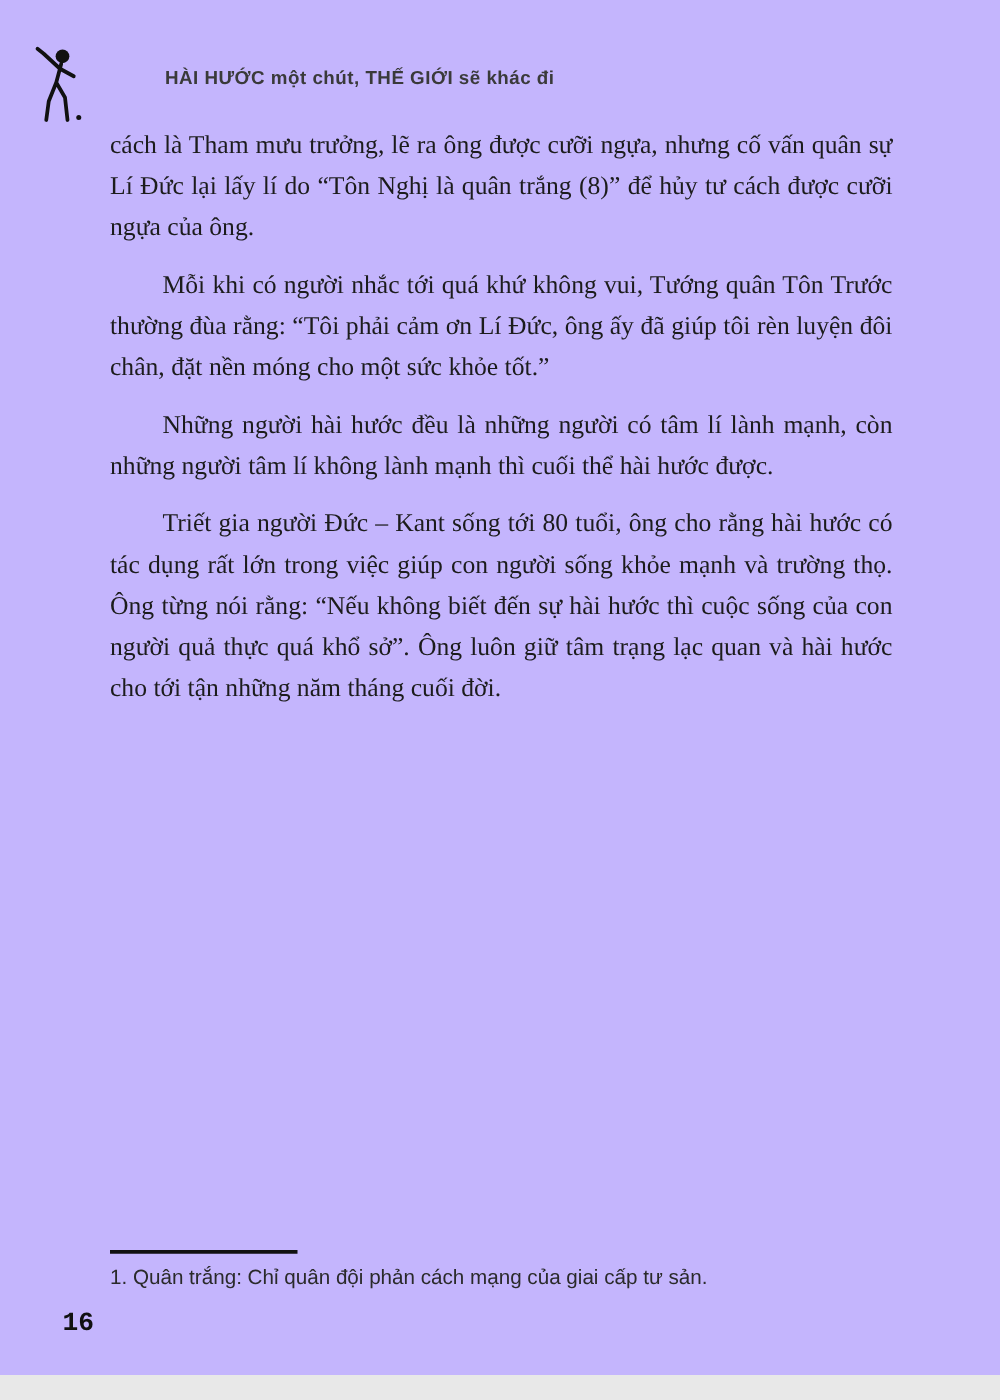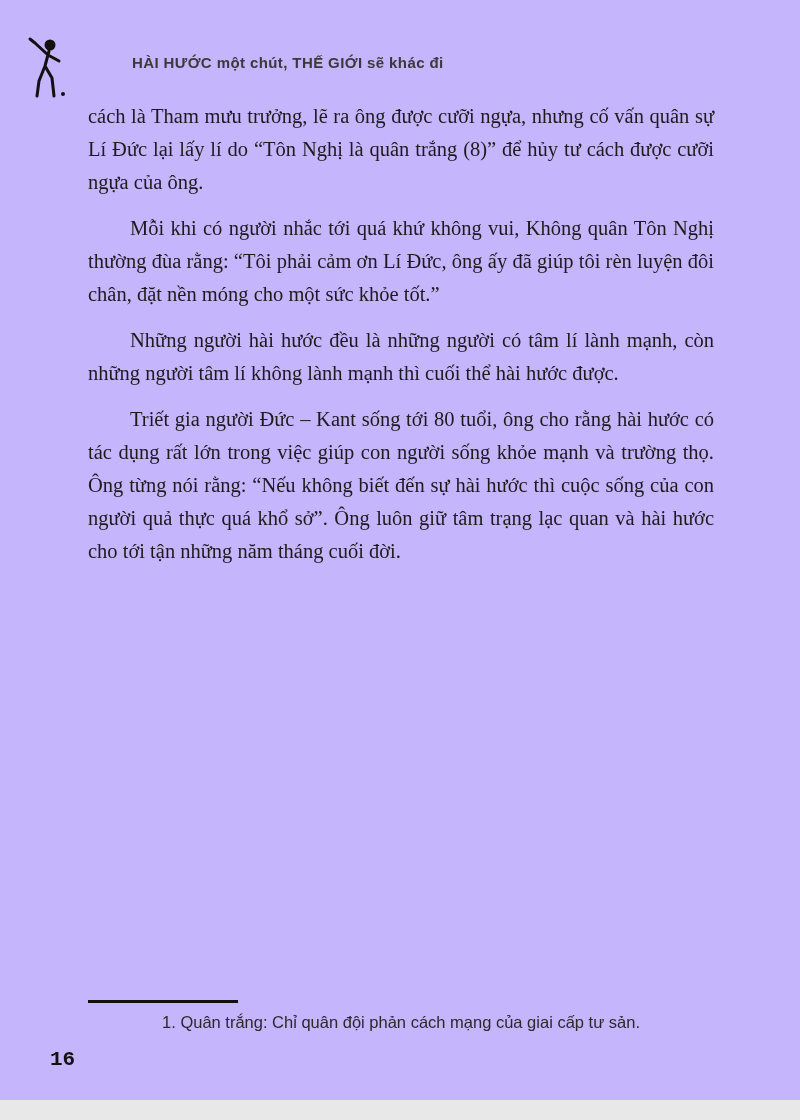--- a/index.html
+++ b/index.html
@@ -61,21 +61,20 @@
   .footnote-rule {
     width: 150px;
     height: 3px;
     background: #111;
     margin-bottom: 10px;
   }
   .footnote-text {
     font-family: "Liberation Sans", sans-serif;
     font-size: 16.5px;
     color: #2a2a2a;
-    text-align: center;
   }
   .page-number {
     position: absolute;
     left: 50px;
     top: 1048px;
     font-family: Liberation Mono, monospace;
     font-size: 21px;
     font-weight: 700;
     color: #111;
   }
@@ -89,21 +88,21 @@
     <svg class="golfer" viewBox="0 0 44 66" xmlns="http://www.w3.org/2000/svg">
       <circle cx="24" cy="9" r="5.5" fill="#111"></circle>
       <path d="M23 15 L19 30 L13 45 L11 60 M19 30 L26 42 L28 60 M22 19 L33 25 M22 19 L9 7 L4 3" stroke="#111" stroke-width="3" fill="none" stroke-linecap="round" stroke-linejoin="round"></path>
       <circle cx="37" cy="58" r="2" fill="#111"></circle>
     </svg>
     <div class="header-title">HÀI HƯỚC một chút, THẾ GIỚI sẽ khác đi</div>
   </div>
 
   <div class="body-text">
     <p class="no-indent">cách là Tham mưu trưởng, lẽ ra ông được cưỡi ngựa, nhưng cố vấn quân sự Lí Đức lại lấy lí do “Tôn Nghị là quân trắng (8)” để hủy tư cách được cưỡi ngựa của ông.</p>
-    <p>Mỗi khi có người nhắc tới quá khứ không vui, Không quân Tôn Nghị thường đùa rằng: “Tôi phải cảm ơn Lí Đức, ông ấy đã giúp tôi rèn luyện đôi chân, đặt nền móng cho một sức khỏe tốt.”</p>
+    <p>Mỗi khi có người nhắc tới quá khứ không vui, Tướng quân Tôn Trước thường đùa rằng: “Tôi phải cảm ơn Lí Đức, ông ấy đã giúp tôi rèn luyện đôi chân, đặt nền móng cho một sức khỏe tốt.”</p>
     <p>Những người hài hước đều là những người có tâm lí lành mạnh, còn những người tâm lí không lành mạnh thì cuối thể hài hước được.</p>
     <p>Triết gia người Đức – Kant sống tới 80 tuổi, ông cho rằng hài hước có tác dụng rất lớn trong việc giúp con người sống khỏe mạnh và trường thọ. Ông từng nói rằng: “Nếu không biết đến sự hài hước thì cuộc sống của con người quả thực quá khổ sở”. Ông luôn giữ tâm trạng lạc quan và hài hước cho tới tận những năm tháng cuối đời.</p>
   </div>
 
   <div class="footnote-area">
     <div class="footnote-rule"></div>
     <div class="footnote-text">1. Quân trắng: Chỉ quân đội phản cách mạng của giai cấp tư sản.</div>
   </div>
 
   <div class="page-number">16</div>

